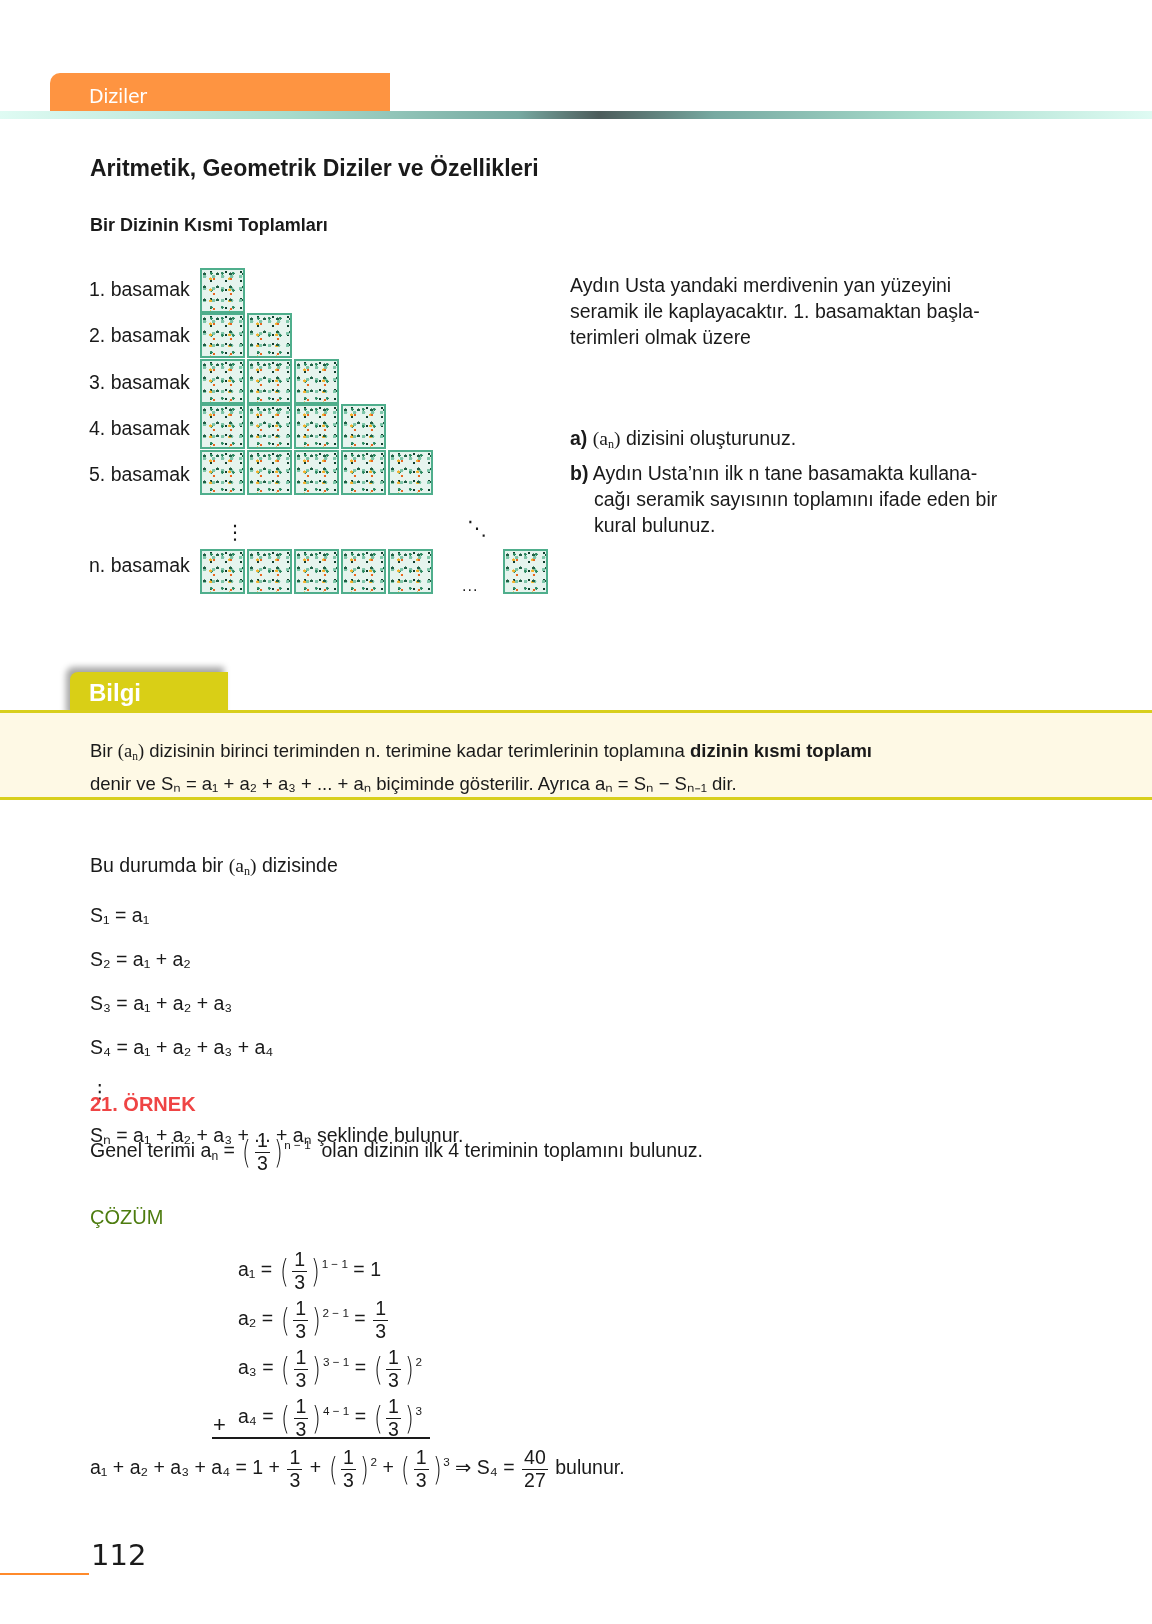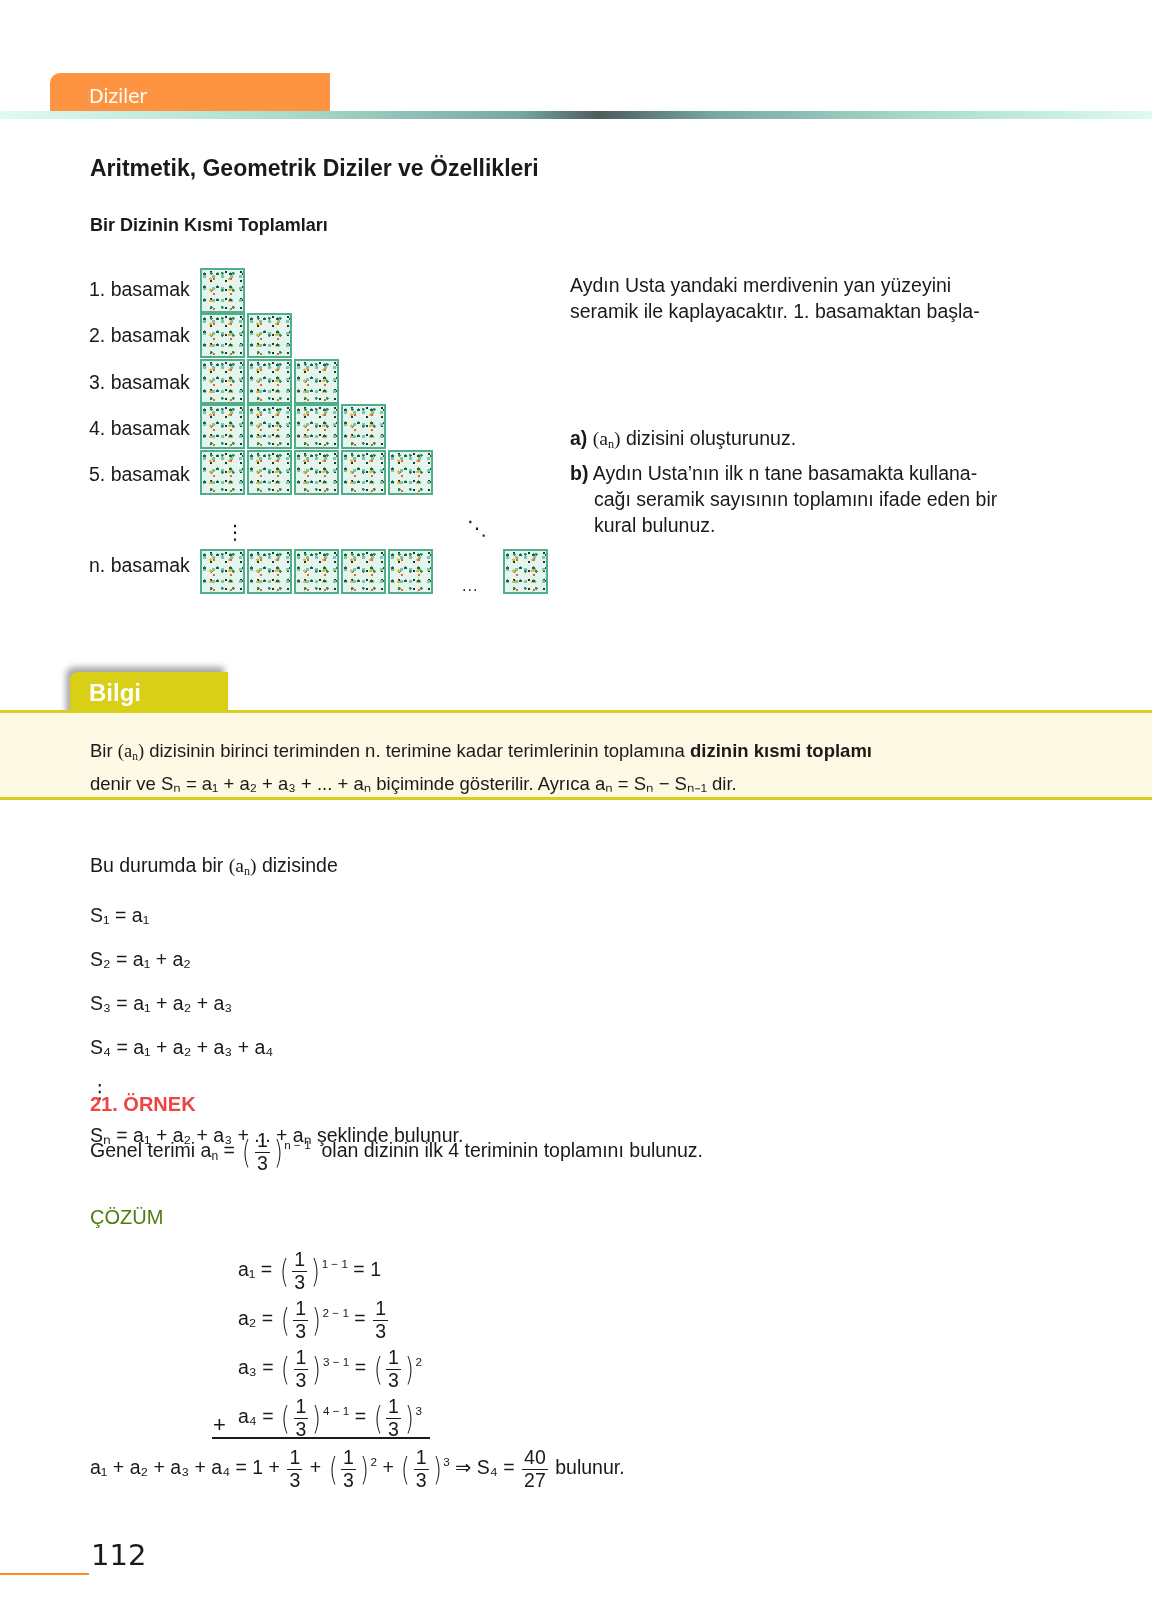--- a/index.html
+++ b/index.html
@@ -1,21 +1,21 @@
 <!DOCTYPE html>
 <html><head>
 <meta charset="utf-8">
 <style>
   html, body { margin:0; padding:0; background:#ffffff; }
   body { width:1152px; height:1624px; position:relative; overflow:hidden;
          font-family:"Liberation Sans", sans-serif; color:#1a1a1a; }
   .abs { position:absolute; }
 
   
-  .chapter-tab { left:50px; top:73px; width:280px; height:38px; background:#fe9441;
+  .chapter-tab { left:50px; top:73px; width:340px; height:38px; background:#fe9441;
                  border-radius:10px 0 0 0; }
   .chapter-tab span { position:absolute; left:39px; top:12px; color:#fff; font-size:19px;
                  font-family:"DejaVu Sans", sans-serif; font-weight:normal; letter-spacing:-0.3px; }
   .header-bar { left:0; top:111px; width:1152px; height:8px;
                 background:linear-gradient(to right,#dffbf3 0%,#a8dccc 25%,#77a9a1 45%,#4d5c5b 52%,#77a9a1 62%,#a8dccc 80%,#dffbf3 100%); }
 
   .title { left:90px; top:155px; font-size:23px; font-weight:bold; }
   .subtitle { left:90px; top:215px; font-size:18px; font-weight:bold; }
 
   
@@ -111,20 +111,21 @@
       <div class="abs tile" style="left: 503px; top: 549px;"></div>
     </div>
   <div class="abs" style="left:225px;top:520px;font-size:20px;">⋮</div>
   <div class="abs" style="left:467px;top:516px;font-size:20px;">⋱</div>
   <div class="abs" style="left:462px;top:577px;font-size:16px;letter-spacing:1px;">...</div>
 </div>
 
 <div class="abs para">
   <p>Aydın Usta yandaki merdivenin yan yüzeyini</p>
   <p>seramik ile kaplayacaktır. 1. basamaktan başla-</p>
+  <p>terimleri olmak üzere</p>
 </div>
 <div class="abs qa" style="top:425px">
   <b>a)</b>
   <span class="paren">(a<span class="sub">n</span>)</span>
   <span>dizisini oluşturunuz.</span>
 </div>
 <div class="abs qa" style="top:460px">
   <div><b>b)</b> <span>Aydın Usta’nın ilk n tane basamakta kullana-</span></div>
   <div style="padding-left:24px">cağı seramik sayısının toplamını ifade eden bir</div>
   <div style="padding-left:24px">kural bulunuz.</div>

